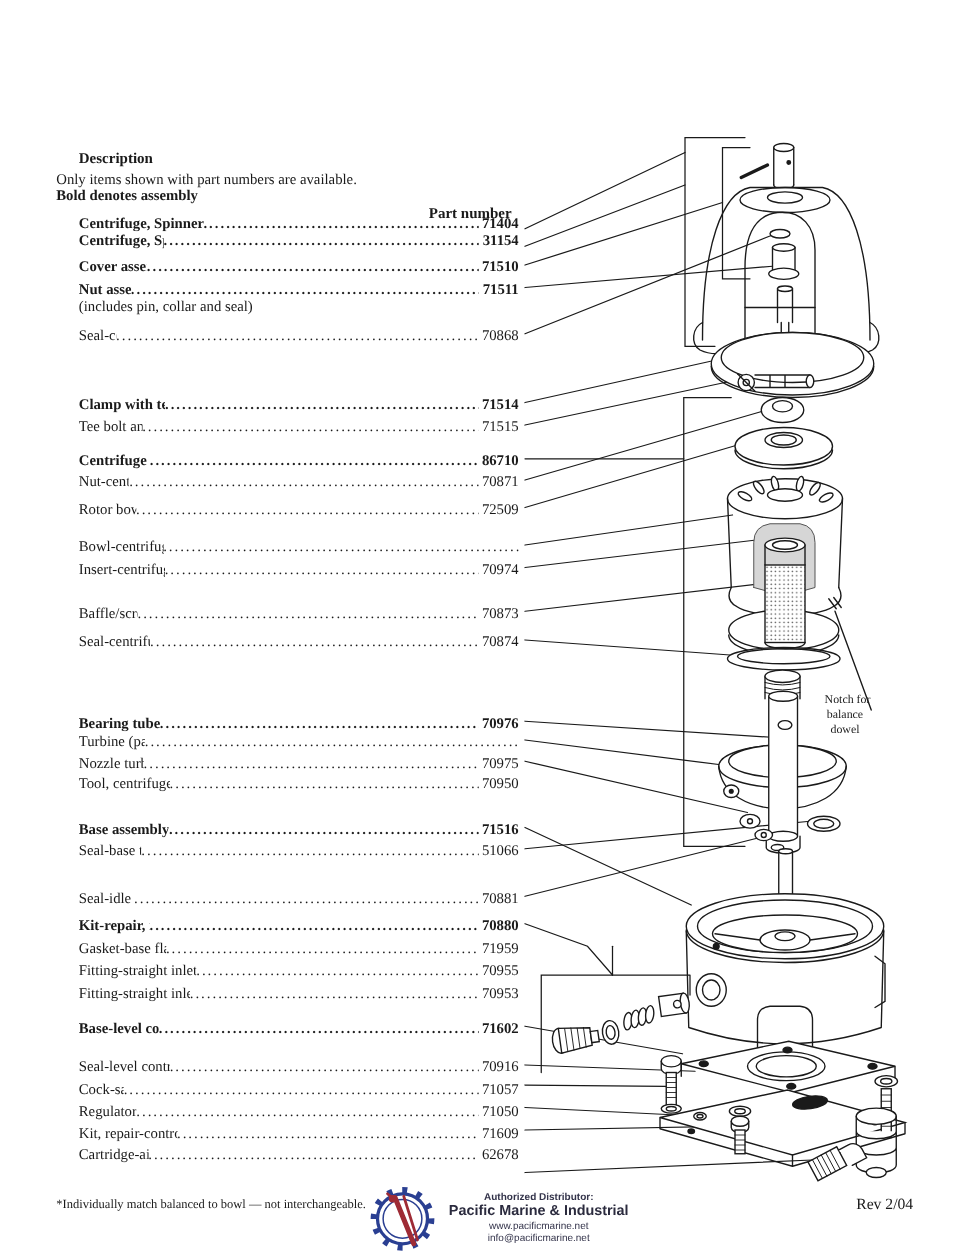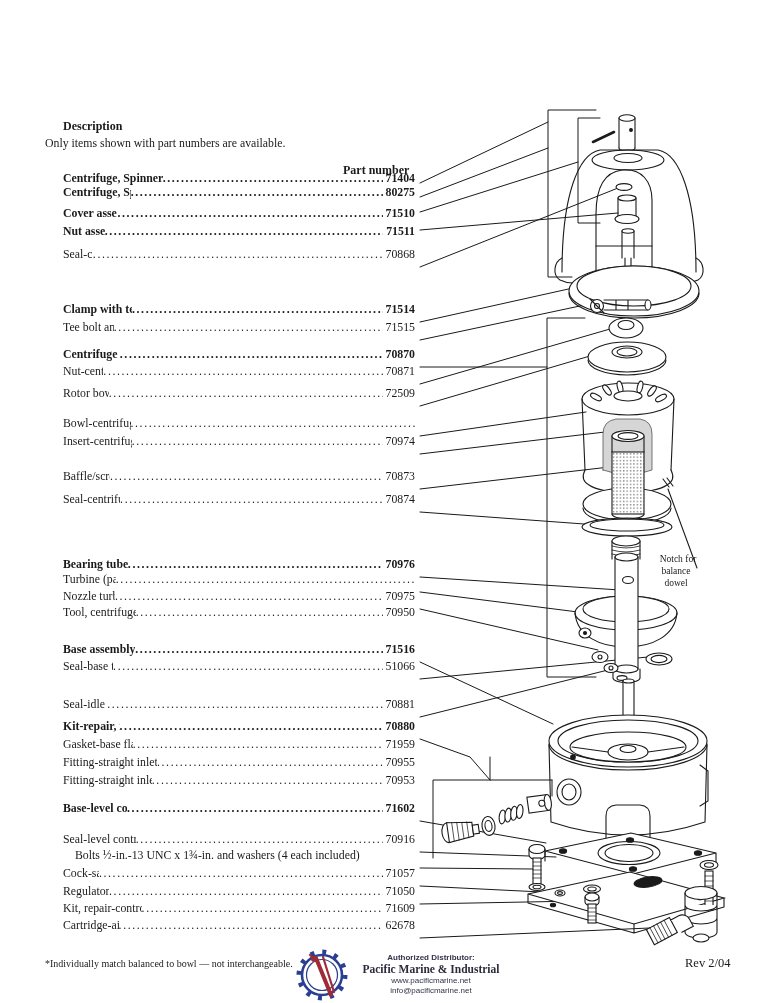--- a/index.html
+++ b/index.html
@@ -22,77 +22,81 @@
   .row .dots::after{content:"..................................................................................................................................................";letter-spacing:1.6px;}
   .row .num{flex:0 0 auto;padding-left:3px;}
   .row.subnote{padding-left:12px;}
   .diagram{position:absolute;left:0;top:0;width:775px;height:1003px;}
   .footnote{position:absolute;left:45px;top:958px;font-size:10px;}
   .rev{position:absolute;left:685px;top:956px;font-size:12.5px;}
   .logo{position:absolute;left:296px;top:949px;width:52px;height:52px;}
   .dist{position:absolute;left:350px;top:953px;width:162px;text-align:center;
         font-family:"Liberation Sans",sans-serif;color:#33334a;}
   .dist .lbl{font-size:8px;font-weight:bold;line-height:10px;}
-  .dist .name{font-size:11.5px;font-weight:bold;line-height:13px;color:#2b2b3e;font-family:Liberation Serif, serif;}
+  .dist .name{font-size:11.5px;font-weight:bold;line-height:13px;color:#2b2b3e;}
   .dist .web,.dist .mail{font-size:8px;line-height:10px;}
   svg text{font-family:"Liberation Serif",serif;}
 </style>
 </head>
 <body>
 
 <div class="page">
 
 
   <div class="col-head desc-head">Description</div>
   <div class="col-head num-head">Part number</div>
 
   <div class="notes">
     <div>Only items shown with part numbers are available.</div>
+    <div class="b">Bold denotes assembly</div>
   </div>
 
   <div class="parts-list" id="parts-list">
       <div class="row bold" style="margin-top: 0px;">
         <span class="desc">Centrifuge, Spinner II/200 HD with 71602 level control base</span>
         <span class="dots"></span>
         <span class="num">71404</span>
       </div>
       <div class="row bold" style="margin-top: 0px;">
         <span class="desc">Centrifuge, Spinner II/200 HD only</span>
         <span class="dots"></span>
-        <span class="num">80275</span>
+        <span class="num">31154</span>
       </div>
       <div class="row bold" style="margin-top: 7px;">
         <span class="desc">Cover assembly (no clamp)</span>
         <span class="dots"></span>
         <span class="num">71510</span>
       </div>
       <div class="row bold" style="margin-top: 4px;">
         <span class="desc">Nut assembly-cover</span>
         <span class="dots"></span>
         <span class="num">71511</span>
       </div>
+      <div class="row note" style="margin-top: 0px;">
+        <span class="desc">(includes pin, collar and seal)</span>
+      </div>
       <div class="row" style="margin-top: 9px;">
         <span class="desc">Seal-cover nut</span>
         <span class="dots"></span>
         <span class="num">70868</span>
       </div>
       <div class="row bold" style="margin-top: 41px;">
         <span class="desc">Clamp with tee handle-cover to base</span>
         <span class="dots"></span>
         <span class="num">71514</span>
       </div>
       <div class="row" style="margin-top: 4px;">
         <span class="desc">Tee bolt and handle-clamp</span>
         <span class="dots"></span>
         <span class="num">71515</span>
       </div>
       <div class="row bold" style="margin-top: 13px;">
         <span class="desc">Centrifuge turbine assembly</span>
         <span class="dots"></span>
-        <span class="num">70870</span>
+        <span class="num">86710</span>
       </div>
       <div class="row" style="margin-top: 3px;">
         <span class="desc">Nut-centrifuge bowl</span>
         <span class="dots"></span>
         <span class="num">70871</span>
       </div>
       <div class="row" style="margin-top: 8px;">
         <span class="desc">Rotor bowl support cap</span>
         <span class="dots"></span>
         <span class="num">72509</span>
@@ -172,23 +176,20 @@
       </div>
       <div class="row bold" style="margin-top: 14px;">
         <span class="desc">Base-level control with hardware</span>
         <span class="dots"></span>
         <span class="num">71602</span>
       </div>
       <div class="row" style="margin-top: 17px;">
         <span class="desc">Seal-level control base (included) (Viton)</span>
         <span class="dots"></span>
         <span class="num">70916</span>
-      </div>
-      <div class="row subnote" style="margin-top: 2px;">
-        <span class="desc">Bolts ½-in.-13 UNC x 1¾-in. and washers (4 each included)</span>
       </div>
       <div class="row" style="margin-top: 4px;">
         <span class="desc">Cock-safety drain</span>
         <span class="dots"></span>
         <span class="num">71057</span>
       </div>
       <div class="row" style="margin-top: 4px;">
         <span class="desc">Regulator-air for 71602</span>
         <span class="dots"></span>
         <span class="num">71050</span>

